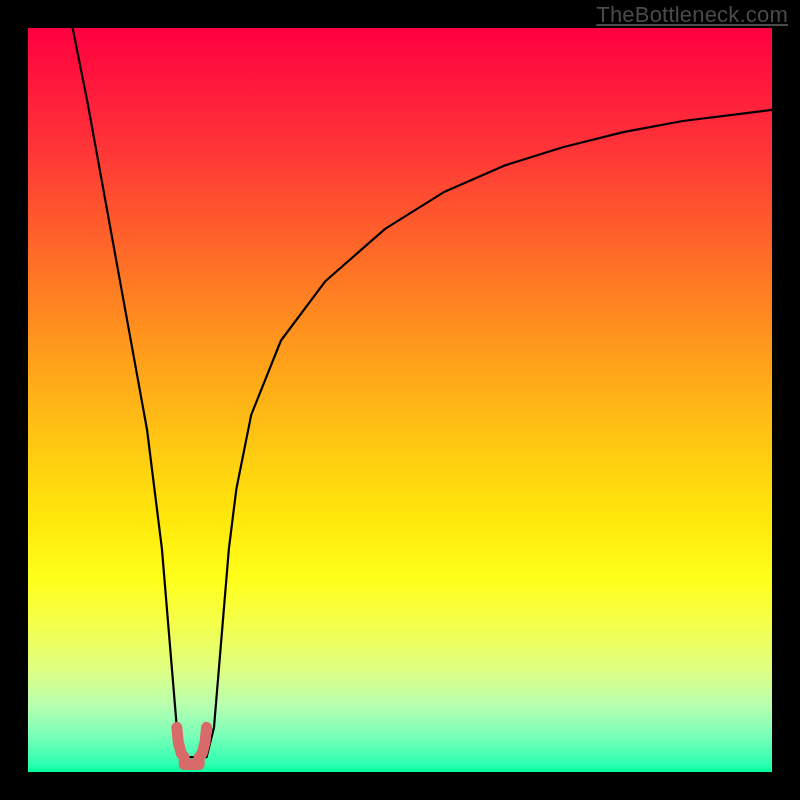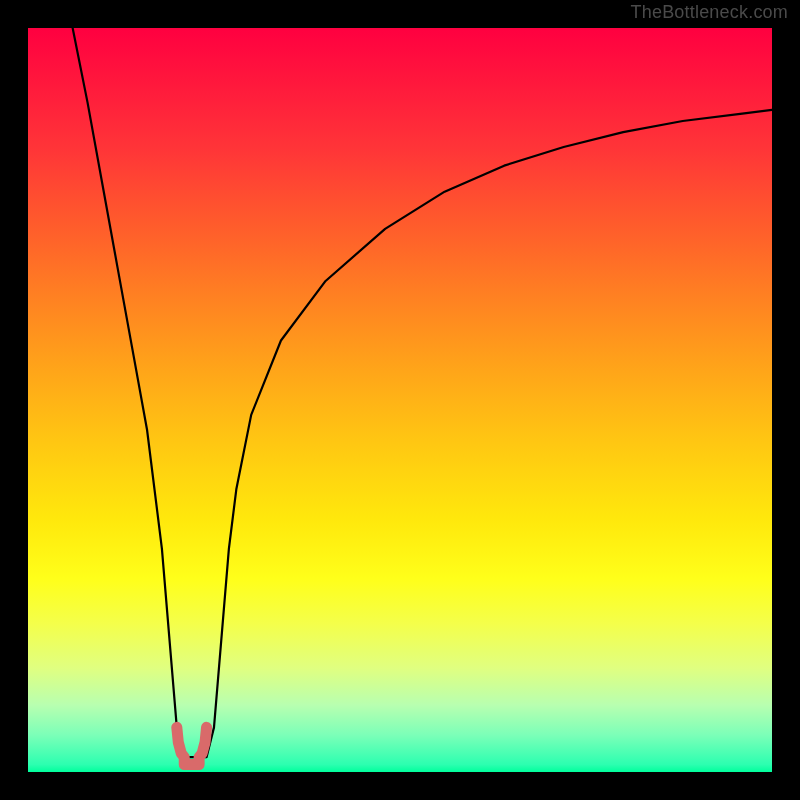--- a/index.html
+++ b/index.html
@@ -44,24 +44,25 @@
       #7cffb8 95%,
       #2cffb0 99%,
       #00ff9c 100%
     );
   }
   .watermark {
     position: absolute;
     top: 2px;
     right: 12px;
     color: #4a4a4a;
-    font-size: 18px;
+    font-size: 22px;
     font-weight: 500;
     letter-spacing: 0.2px;
     user-select: none;
+    text-decoration: underline;
   }
   svg.curve {
     position: absolute;
     inset: 0;
   }
 </style>
 </head>
 <body>
 
 <div class="frame">

